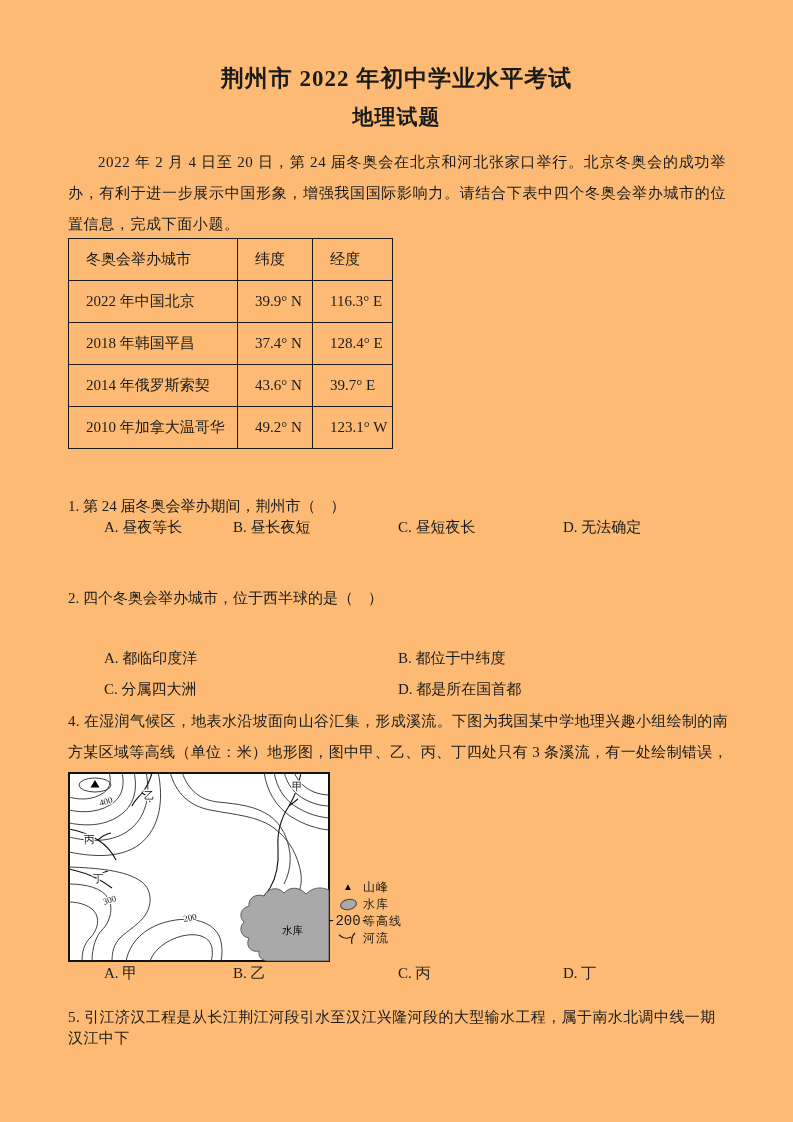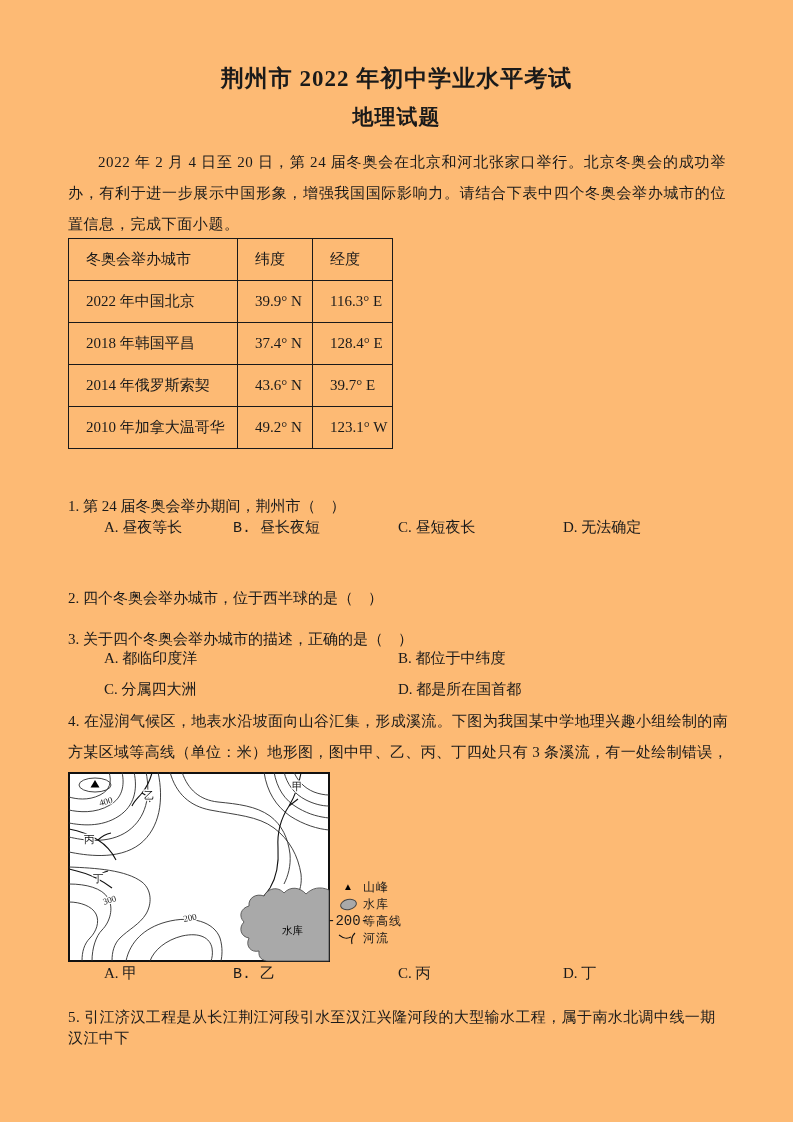--- a/index.html
+++ b/index.html
@@ -16,21 +16,21 @@
             font-size:15px; line-height:31px; text-align:justify;
             text-indent:2em; letter-spacing:0.6px; }
   table.cities { position:absolute; top:238px; left:68px; border-collapse:collapse;
                  font-size:15px; }
   table.cities td { border:1.5px solid #1a1a1a; height:41px; padding:0 0 0 17px;
                     vertical-align:middle; }
   td.c1 { width:151px; } td.c2 { width:57px; } td.c3 { width:62px; }
   .qline { position:absolute; left:68px; width:658px; font-size:15px; line-height:21px;margin-top:12px; }
   .optrow { position:absolute; left:68px; width:658px; height:21px; font-size:15px; }
   .optrow span { position:absolute; top:0; white-space:nowrap; }
-  .o1 { left:0;margin-left:36px; } .o2 { left:165px;font-family:Liberation Mono, monospace; } .o3 { left:330px;text-align:center; } .o4 { left:495px; }
+  .o1 { left:0;margin-left:36px; } .o2 { left:165px; } .o3 { left:330px;text-align:center; } .o4 { left:495px; }
   .q4text { position:absolute; top:706px; left:68px; width:660px; font-size:15px;
             line-height:31px; text-align:justify; letter-spacing:0.3px; }
   .mapwrap { position:absolute; top:772px; left:68px; width:262px; height:190px; }
   .legend { position:absolute; top:879px; left:333px; width:130px; }
   .legend .row { display:flex; align-items:center; height:16px; margin-bottom:1px; }
   .legend .sym { width:30px; display:flex; justify-content:center; align-items:center; }
   .legend .lab { font-size:12px; letter-spacing:1px; }
   .sym-peak { font-size:10px; line-height:10px; color:#000; }
   .sym-res  { width:15px; height:9px; background:#a9a9a9; border:1px solid #444;
               border-radius:50%; transform:rotate(-12deg); }
@@ -80,21 +80,20 @@
   <div class="qline" style="top:484px">1. 第 24 届冬奥会举办期间，荆州市（　）</div>
   <div class="optrow" style="top:518px">
     <span class="o1">A. 昼夜等长</span>
     <span class="o2">B. 昼长夜短</span>
     <span class="o3">C. 昼短夜长</span>
     <span class="o4">D. 无法确定</span>
   </div>
 
   <div class="qline" style="top:576px">2. 四个冬奥会举办城市，位于西半球的是（　）</div>
 
-  <div class="qline" style="top:617px">3. 关于四个冬奥会举办城市的描述，正确的是（　）</div>
   <div class="optrow" style="top:680px">
     <span class="o1">C. 分属四大洲</span>
     <span class="o3">D. 都是所在国首都</span>
   </div>
   <div class="optrow" style="top:649px">
     <span class="o1">A. 都临印度洋</span>
     <span class="o3">B. 都位于中纬度</span>
   </div>
 
   <div class="q4text">4. 在湿润气候区，地表水沿坡面向山谷汇集，形成溪流。下图为我国某中学地理兴趣小组绘制的南方某区域等高线（单位：米）地形图，图中甲、乙、丙、丁四处只有 3 条溪流，有一处绘制错误，它是（　）</div>

